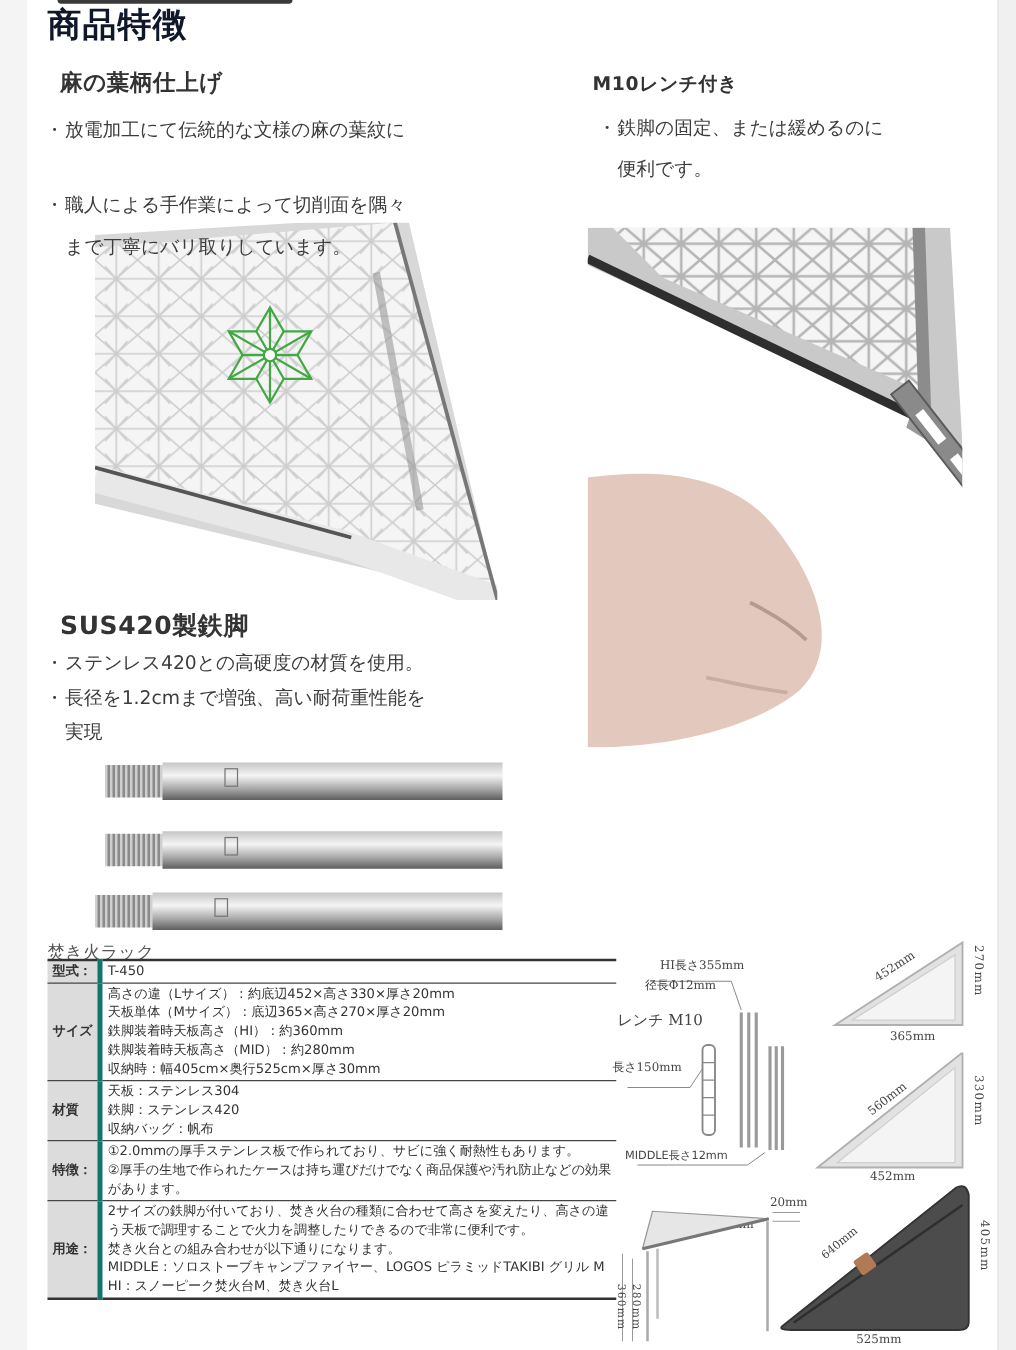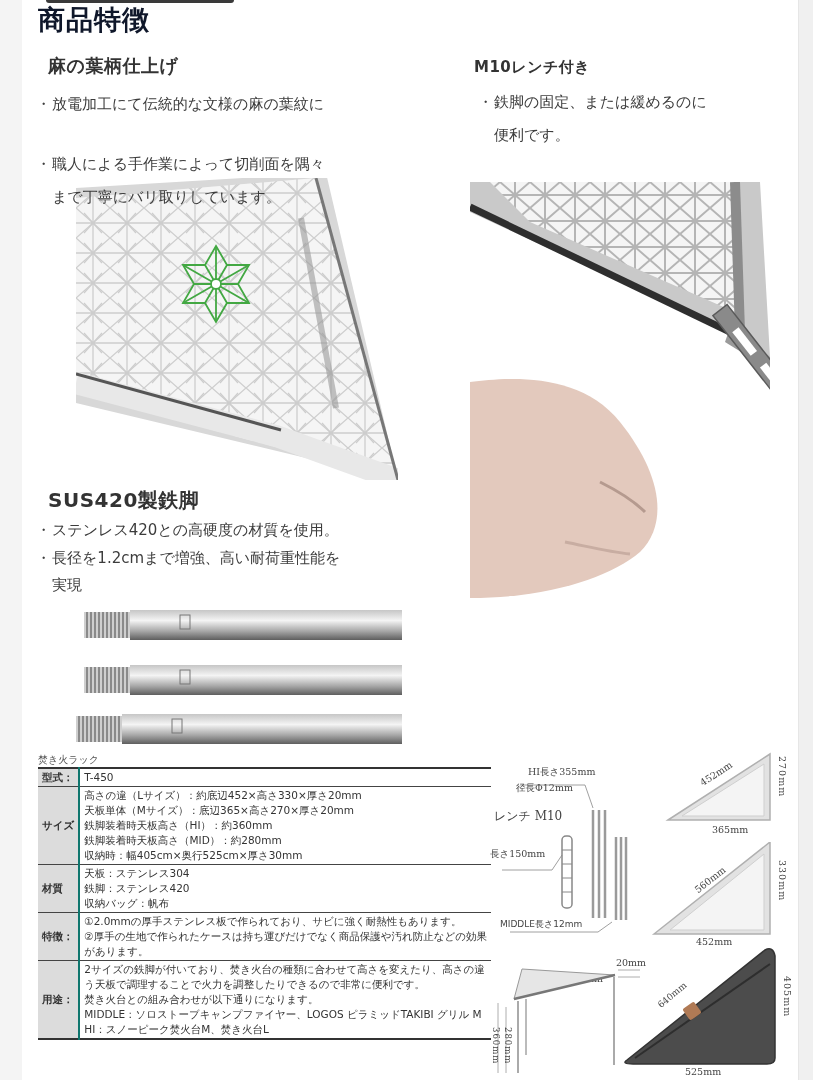--- a/index.html
+++ b/index.html
@@ -22,24 +22,24 @@
   
   .plate-img { left: 76px; top: 178px; width: 322px; height: 302px; overflow: hidden; }
 
   
   .wrench-img { left: 470px; top: 182px; width: 300px; height: 416px; overflow: hidden; background: #fff; }
 
   
   .legs { left: 76px; top: 605px; width: 330px; height: 140px; }
 
   
-  .spec-caption { left: 38px; top: 753px; font-size: 10px; color: #555; }
+  .spec-caption { left: 38px; top: 753px; font-size: 14px; color: #555; }
   .spec-table { left: 38px; top: 767px; width: 446px; border-collapse: collapse; font-size: 10.5px; color: #333; }
   .spec-table td { vertical-align: middle; padding: 1px 4px; line-height: 15px; }
-  .spec-table td.k { width: 48px; background: #dcdcdc; font-weight: bold; border-right: 2px solid #0f766e; white-space: nowrap; }
+  .spec-table td.k { width: 48px; background: #dcdcdc; font-weight: bold; border-right: 4px solid #0f766e; white-space: nowrap; }
   .spec-table tr { border-top: 1.5px solid #444; }
   .spec-table tr:first-child { border-top: 2px solid #333; }
   .spec-table tr:last-child { border-bottom: 2px solid #333; }
   .spec-table .line { display: block; white-space: nowrap; }
 
   
   .dim { font-family: "DejaVu Serif", "Liberation Serif", serif; font-size: 9.5px; color: #444; white-space: nowrap; }
   .dim-v { writing-mode: vertical-rl; font-family: "DejaVu Serif", "Liberation Serif", serif; font-size: 9.5px; color: #444; letter-spacing: 1px; }
 </style>
 </head>

